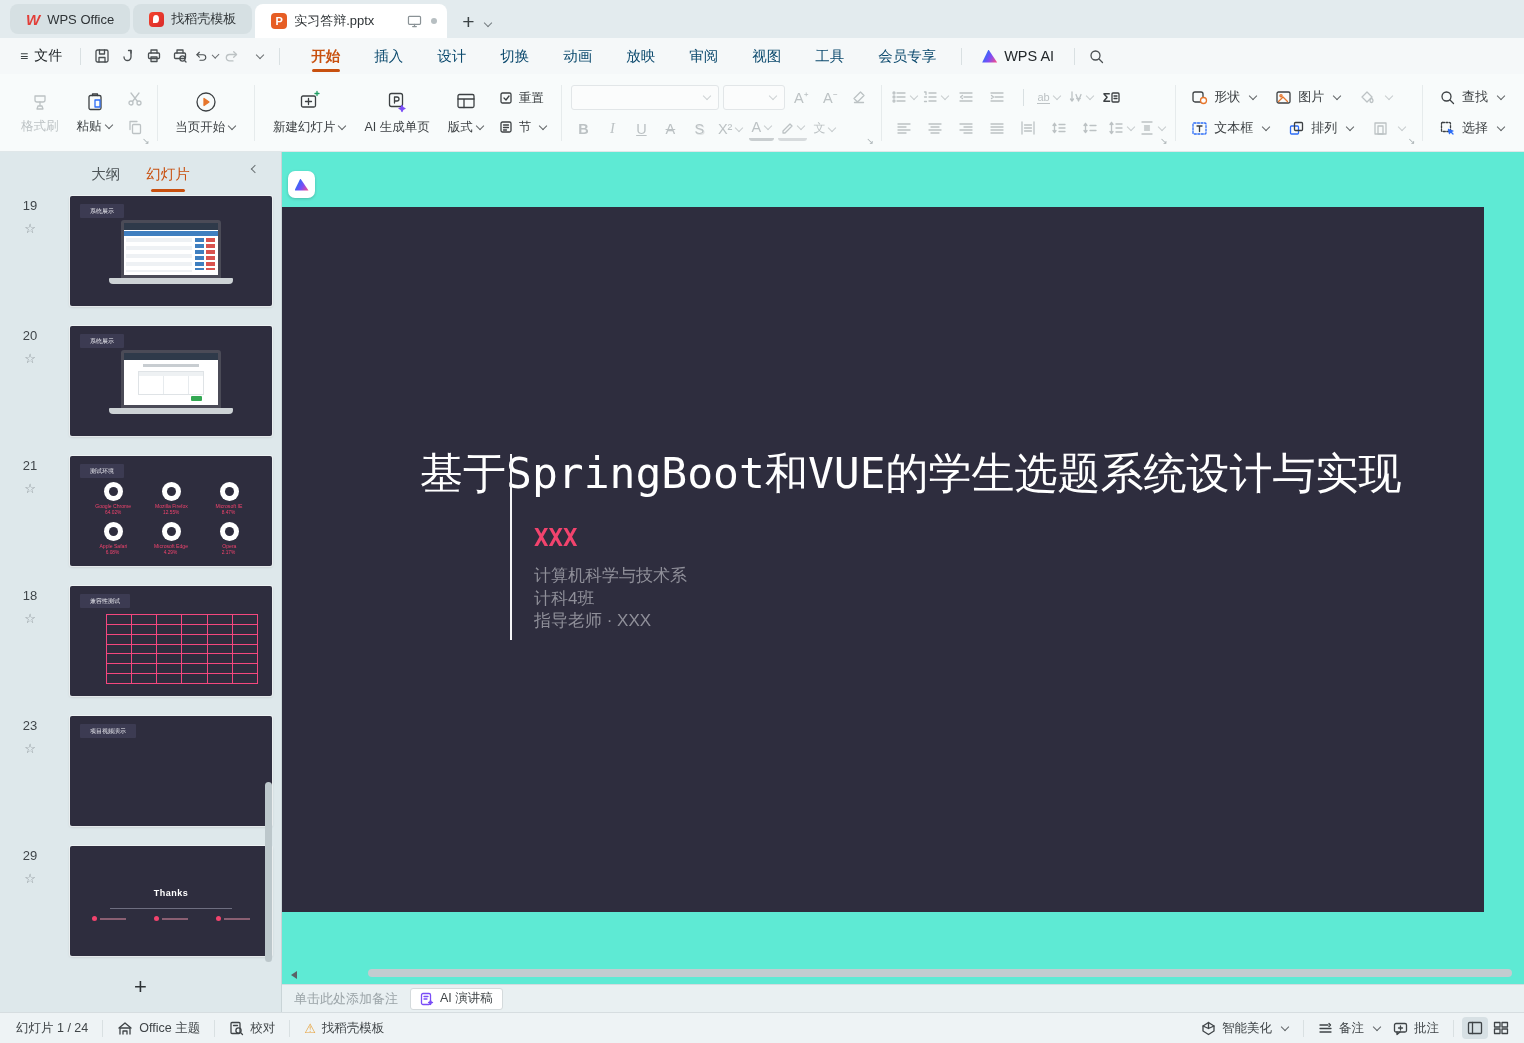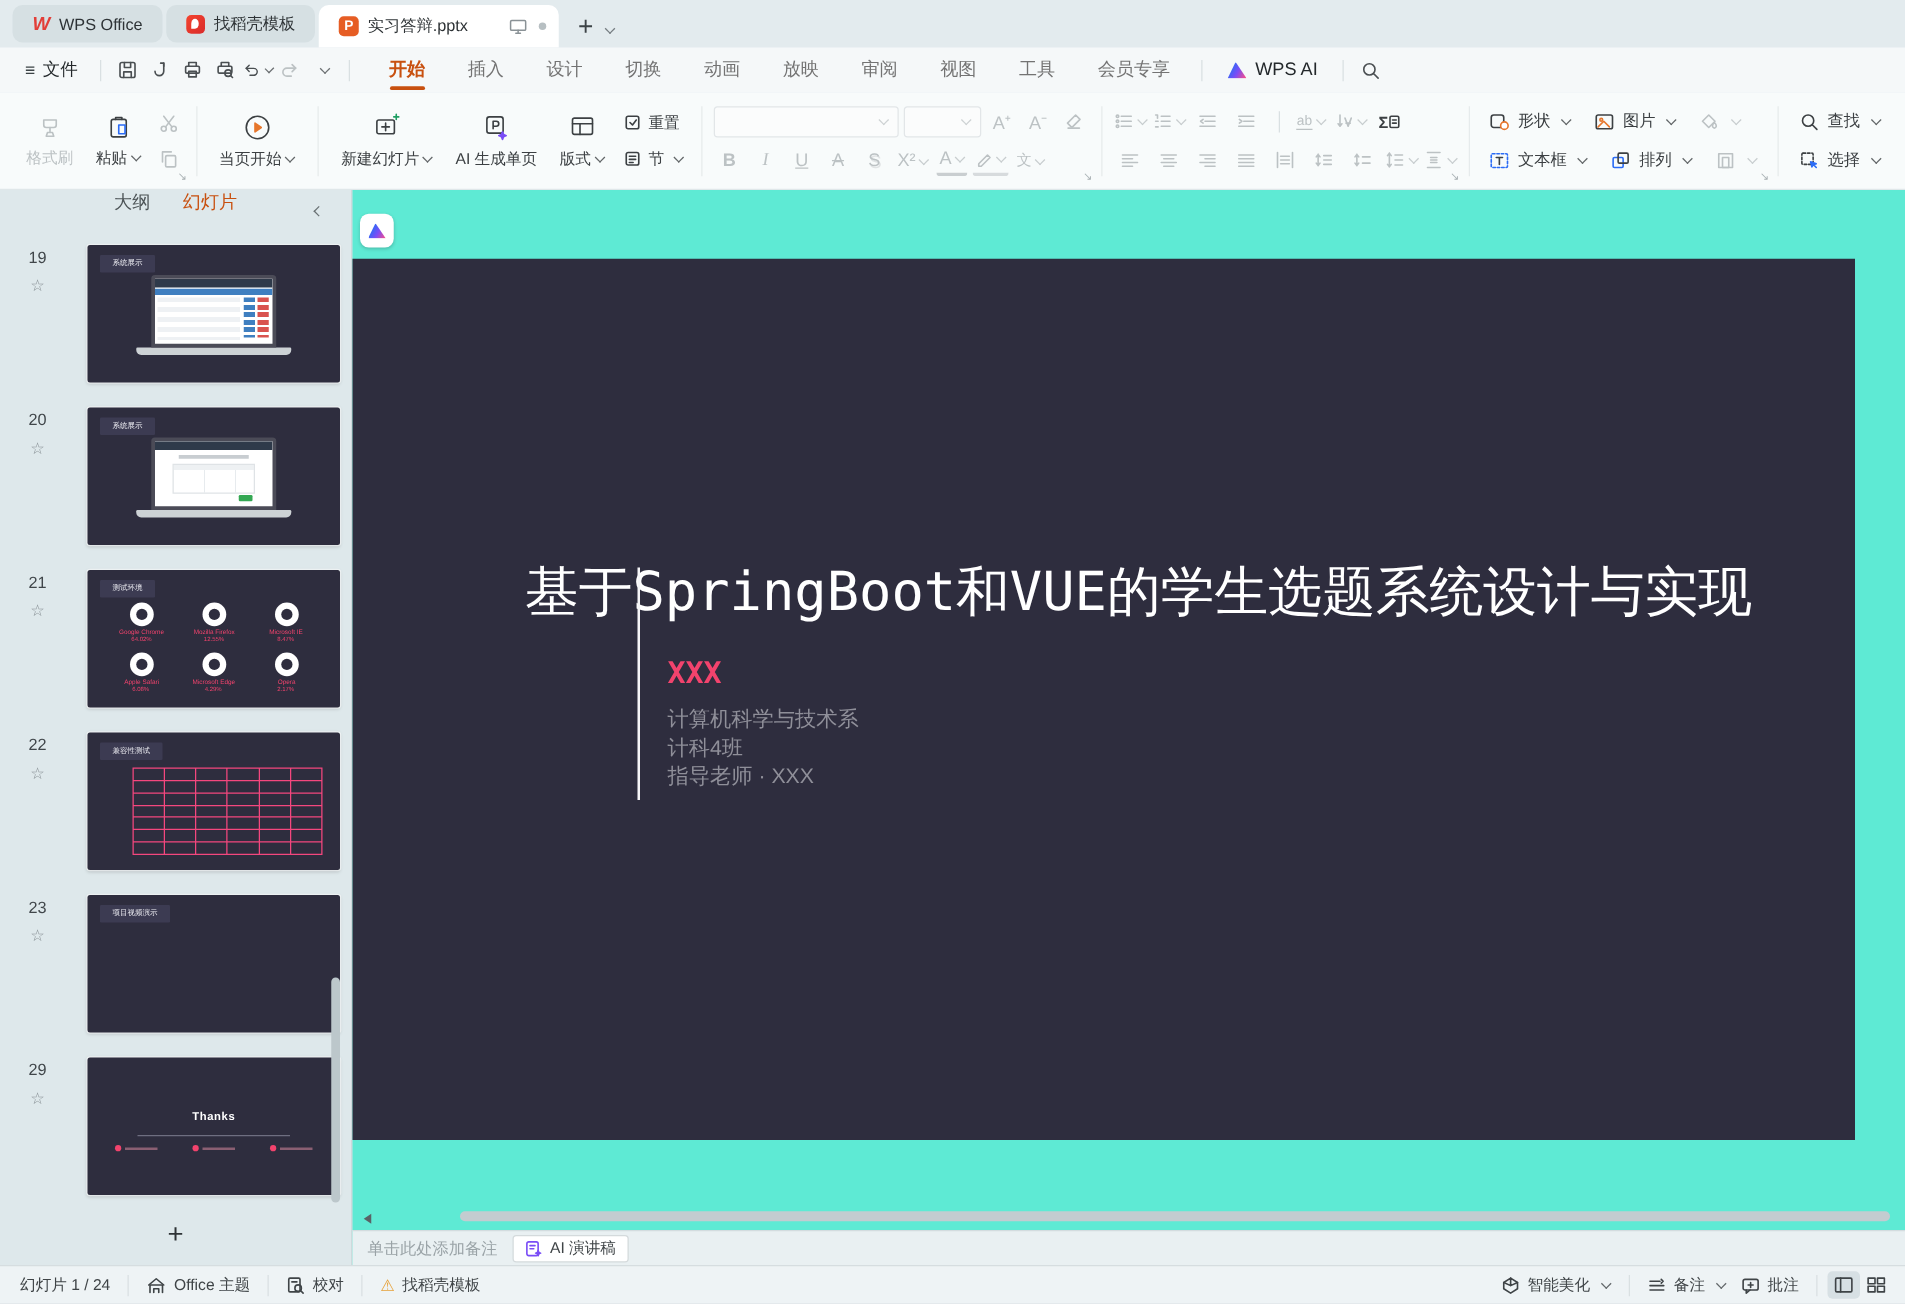--- a/index.html
+++ b/index.html
@@ -23,21 +23,21 @@
   .tab-chev { color:#5a6266; margin-bottom:12px; }
 
   
   .menubar { position:absolute; top:38px; left:0; right:0; height:36px; background:#f5f8f9; display:flex; align-items:center; padding:0 10px; }
   .mfile { display:flex; align-items:center; gap:6px; font-size:14px; color:#23282b; padding:0 10px; }
   .hamb { font-size:14px; color:#3c4346; }
   .vd { width:1px; height:17px; background:#d9e0e2; margin:0 8px; }
   .qbtn { width:26px; height:24px; display:flex; align-items:center; justify-content:center; color:#4a4f52; border-radius:3px; }
   .qbtn.dis { color:#c0c6c8; }
   .mtabs { display:flex; align-items:flex-end; margin-left:6px; }
-  .mtab { padding:0 17px; font-size:14.5px; color:#737373; height:36px; line-height:36px; position:relative; }
+  .mtab { padding:0 17px; font-size:14.5px; color:#0c4a6e; height:36px; line-height:36px; position:relative; }
   .mtab.active { color:#c8500f; font-weight:bold; }
   .mtab.active::after { content:""; position:absolute; left:50%; transform:translateX(-50%); bottom:2px; width:28px; height:3px; border-radius:2px; background:#c8500f; }
   .wpsai { display:flex; align-items:center; gap:7px; font-size:14.5px; color:#23282b; padding:0 12px; }
   .ailogo { width:15px; height:13px; clip-path:polygon(42% 0,100% 100%,0 100%); background:linear-gradient(120deg,#2b6cf6 20%,#7a4df6 55%,#f64d8a 95%); }
   svg.ic { stroke:currentColor; fill:none; stroke-width:1.3; stroke-linecap:round; stroke-linejoin:round; }
 
   
   .toolbar { position:absolute; top:74px; left:0; right:0; height:78px; background:#f8fbfb; border-bottom:1px solid #e0e7e9; display:flex; align-items:center; padding:0 8px; }
   .grp { display:flex; align-items:center; position:relative; padding:0 4px; height:70px; }
   .gsep { width:1px; height:56px; background:#e6ebec; margin:0 5px; }
@@ -52,21 +52,21 @@
   .fontrows { display:flex; flex-direction:column; gap:7px; }
   .frow { display:flex; align-items:center; gap:4px; }
   .fbtn { min-width:25px; height:24px; display:flex; align-items:center; justify-content:center; font-size:14.5px; color:#bcc2c4; border-radius:3px; padding:0 2px; }
   .pi { width:27px; height:24px; display:flex; align-items:center; justify-content:center; color:#bcc2c4; border-radius:3px; }
   .pi.en { color:#3c4043; }
   .ibtn { display:flex; align-items:center; gap:6px; font-size:13px; color:#3c4043; padding:3px 7px; border-radius:3px; white-space:nowrap; }
   .tworow { display:flex; flex-direction:column; gap:7px; align-items:flex-start; }
 
   
   .leftpanel { position:absolute; top:152px; left:0; width:282px; bottom:31px; background:#dee8eb; border-right:1px solid #c9d4d7; }
-  .ptabs { height:44px; display:flex; justify-content:center; gap:26px; font-size:14.5px; position:relative; color:#4d5457; }
+  .ptabs { height:44px; display:flex; align-items:center; justify-content:center; gap:26px; font-size:14.5px; position:relative; color:#4d5457; }
   .ptab.active { color:#c8500f; position:relative; }
   .ptab.active::after { content:""; position:absolute; left:50%; transform:translateX(-50%); bottom:-8px; width:34px; height:3px; border-radius:2px; background:#c8500f; }
   .collapse { position:absolute; right:22px; top:14px; color:#4d5457; }
   .thumb-row { display:flex; margin:0 0 20px 12px; }
   .gutter { width:36px; display:flex; flex-direction:column; align-items:center; gap:9px; padding-top:2px; }
   .tnum { font-size:13px; color:#40464a; }
   .tstar { font-size:13px; color:#8a9297; line-height:1; }
   .thumb { width:202px; height:110px; background:#2e2d3e; border-radius:2px; box-shadow:0 0 0 1px rgba(255,255,255,.55), 0 1px 3px rgba(0,0,0,.18); position:relative; overflow:hidden;margin-left:22px; }
   .badge { position:absolute; top:8px; left:10px; background:#3c3b52; color:#e9e9ef; font-size:6px; line-height:1; padding:4px 10px; border-radius:1px; white-space:nowrap; }
   
@@ -654,21 +654,21 @@
               <div class="bico"></div>
               <div class="bname">Opera</div>
               <div class="bshare">2.17%</div>
             </div>
           </div>
       </div>
     </div>
 
     <div class="thumb-row">
       <div class="gutter">
-          <span class="tnum">22</span>
+          <span class="tnum">18</span>
           <span class="tstar">☆</span>
         </div>
       <div class="thumb">
         <span class="badge">兼容性测试</span>
         <div class="mtable" id="mini-table">
             <div class="mtc"></div>
             <div class="mtc"></div>
             <div class="mtc"></div>
             <div class="mtc"></div>
             <div class="mtc"></div>

